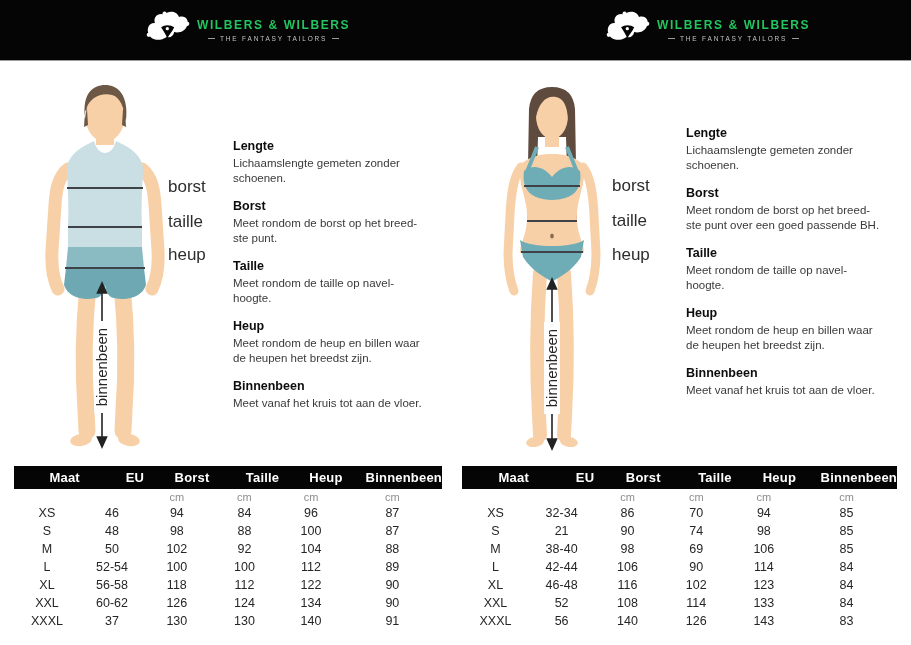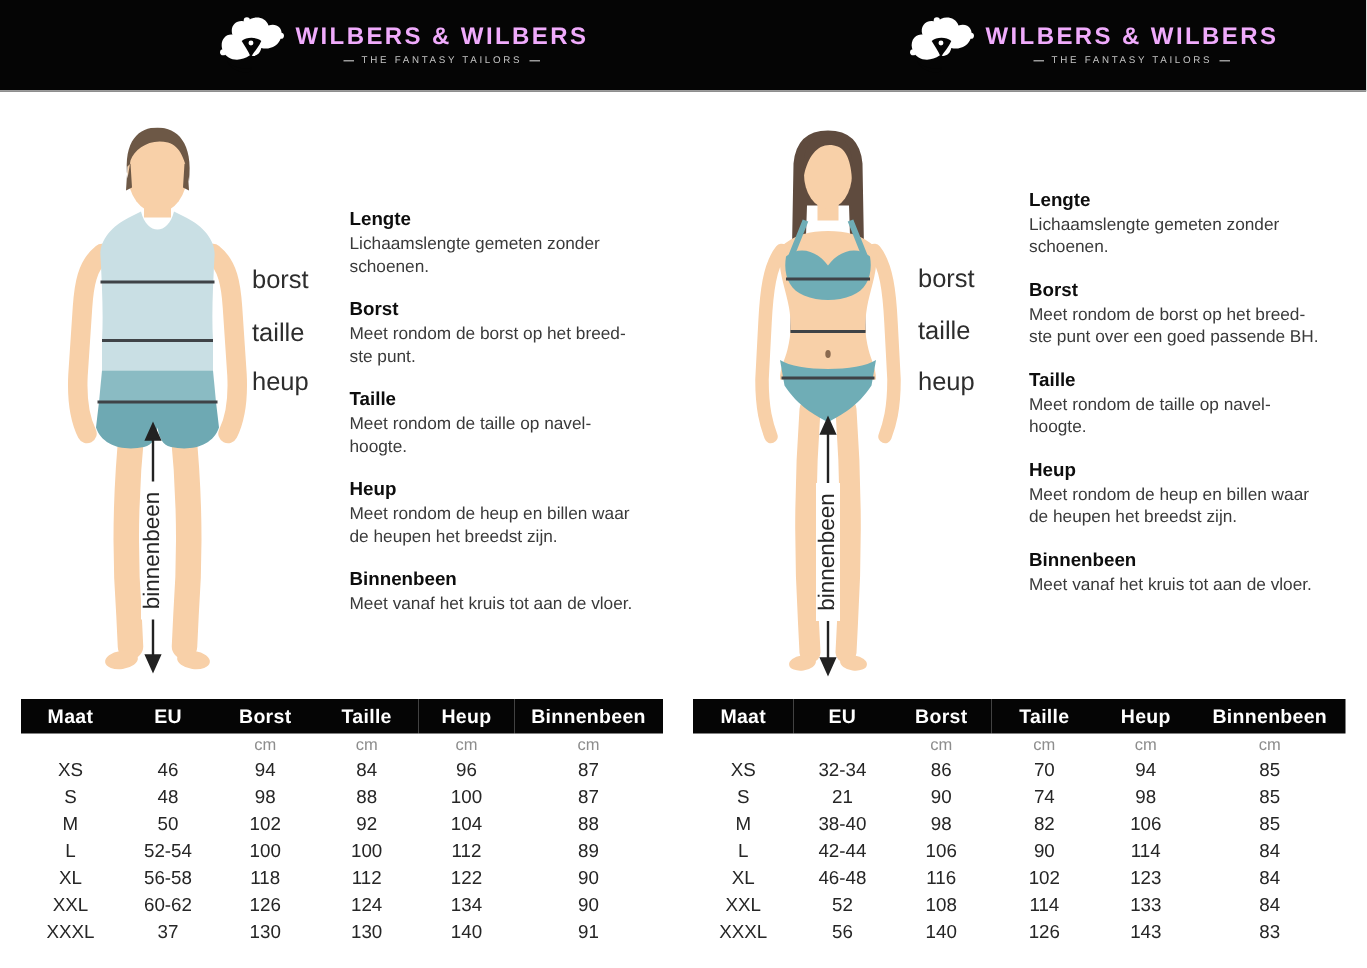--- a/index.html
+++ b/index.html
@@ -6,21 +6,21 @@
   .stage{position:relative;width:911px;height:645px;background:#fff;overflow:hidden;
          font-family:"Liberation Sans",sans-serif;}
   
   .topbar{position:absolute;left:0;top:0;width:911px;height:60px;background:#050505;
           border-bottom:1px solid #9c9c9c;}
   .logo{position:absolute;top:9px;height:42px;display:flex;align-items:center;gap:7px;}
   .logo-left{left:146px;}
   .logo-right{left:606px;}
   .logo svg{display:block;}
   .logo-text{display:flex;flex-direction:column;align-items:center;}
-  .logo-name{color:#f0abfc;font-size:16px;font-weight:600;letter-spacing:1.6px;white-space:nowrap;}
+  .logo-name{color:#22c55e;font-size:12px;font-weight:600;letter-spacing:1.6px;white-space:nowrap;}
   .logo-tagline{color:#c4c4c4;font-size:6.5px;letter-spacing:1.8px;margin-top:3px;
                 display:flex;align-items:center;gap:5px;white-space:nowrap;}
   .logo-tagline::before,.logo-tagline::after{content:"";width:7px;height:1px;background:#9a9a9a;}
   
   .panel{position:absolute;top:0;height:645px;width:456px;}
   .panel-left{left:0;}
   .panel-right{left:455px;}
   .figure{position:absolute;top:85px;width:190px;height:370px;}
   .fig-male{left:30px;}
   .fig-female{left:25px;}
@@ -35,21 +35,21 @@
   .defs{position:absolute;width:228px;display:flex;flex-direction:column;gap:13px;}
   .defs-l{left:233px;top:139px;}
   .defs-r{left:231px;top:126px;}
   .def-term{font-size:12.5px;font-weight:700;color:#0d0d0d;margin-bottom:3px;}
   .def-text{font-size:11.5px;color:#3a3a3a;line-height:1.3;white-space:pre-line;}
   
   .size-table{position:absolute;top:466px;border-collapse:collapse;table-layout:fixed;}
   .tbl-l{left:14px;width:428px;}
   .tbl-r{left:7px;width:435px;}
   .size-table th{background:#050505;color:#fff;font-size:13px;font-weight:700;
-                 height:23px;text-align:center;padding:0;letter-spacing:.2px;}
+                 height:23px;text-align:right;padding:0;letter-spacing:.2px;}
   .size-table td{text-align:center;padding:0;}
   .size-table tr.units td{font-size:11px;color:#8d8d8d;height:15px;margin-top:38px;}
   .size-table tr.data td{font-size:12.5px;color:#262626;height:18px;}
 </style>
 </head>
 <body>
 
 <div class="stage">
 
   <div class="topbar">
@@ -327,21 +327,21 @@
             <td>21</td>
             <td>90</td>
             <td>74</td>
             <td>98</td>
             <td>85</td>
           </tr>
           <tr class="data">
             <td>M</td>
             <td>38-40</td>
             <td>98</td>
-            <td>82</td>
+            <td>69</td>
             <td>106</td>
             <td>85</td>
           </tr>
           <tr class="data">
             <td>L</td>
             <td>42-44</td>
             <td>106</td>
             <td>90</td>
             <td>114</td>
             <td>84</td>

